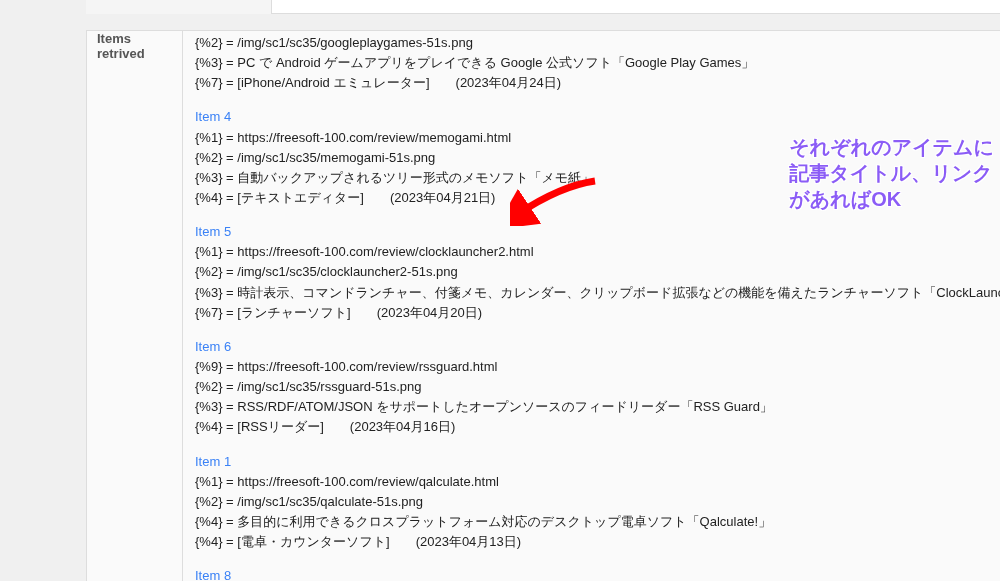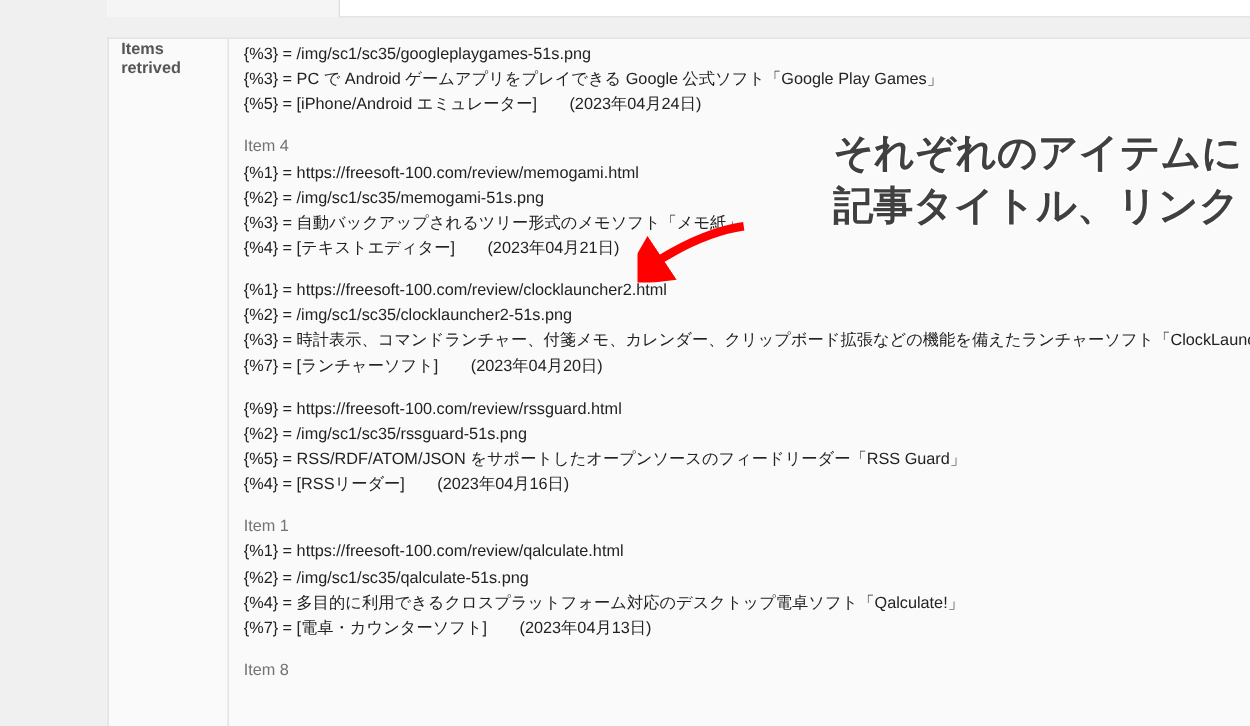--- a/index.html
+++ b/index.html
@@ -59,31 +59,31 @@
       padding: 2px 12px 2px 12px;
       line-height: 1.55;
       font-size: 13px;
       color: #222;
       overflow: hidden;
     }
     .item-block {
       margin-bottom: 14px;
     }
     .item-title {
-      color: #737373;
+      color: #3b82f6;
     }
     .item-line {
       white-space: nowrap;
     }
     .annotation {
       position: absolute;
       right: 6px;
-      top: 102px;
-      color: #404040;
-      font-size: 32px;
+      top: 134px;
+      color: #8b5cf6;
+      font-size: 20px;
       font-weight: bold;
       line-height: 1.3;
       text-shadow: 1px 1px 0 #fff, -1px 1px 0 #fff, 1px -1px 0 #fff, -1px -1px 0 #fff;
       pointer-events: none;
     }
     .arrow {
       position: absolute;
       top: 176px;
       left: 510px;
       width: 90px;
@@ -98,53 +98,55 @@
   <div class="top-bar-left"></div>
 </div>
 
 <div class="main-panel">
   <div class="label-col">
     <span>Items retrived</span>
   </div>
   <div class="content-col">
 
     <div class="item-block">
-      <div class="item-line">{%3} = /img/sc1/sc35/googleplaygames-51s.png</div>
+      <div class="item-line">{%2} = /img/sc1/sc35/googleplaygames-51s.png</div>
       <div class="item-line">{%3} = PC で Android ゲームアプリをプレイできる Google 公式ソフト「Google Play Games」</div>
-      <div class="item-line">{%5} = [iPhone/Android エミュレーター]　　(2023年04月24日)</div>
+      <div class="item-line">{%7} = [iPhone/Android エミュレーター]　　(2023年04月24日)</div>
     </div>
 
     <div class="item-block">
       <div class="item-title">Item 4</div>
       <div class="item-line">{%1} = https://freesoft-100.com/review/memogami.html</div>
       <div class="item-line">{%2} = /img/sc1/sc35/memogami-51s.png</div>
       <div class="item-line">{%3} = 自動バックアップされるツリー形式のメモソフト「メモ紙」</div>
       <div class="item-line">{%4} = [テキストエディター]　　(2023年04月21日)</div>
     </div>
 
     <div class="item-block">
+      <div class="item-title">Item 5</div>
       <div class="item-line">{%1} = https://freesoft-100.com/review/clocklauncher2.html</div>
       <div class="item-line">{%2} = /img/sc1/sc35/clocklauncher2-51s.png</div>
       <div class="item-line">{%3} = 時計表示、コマンドランチャー、付箋メモ、カレンダー、クリップボード拡張などの機能を備えたランチャーソフト「ClockLauncher2」</div>
       <div class="item-line">{%7} = [ランチャーソフト]　　(2023年04月20日)</div>
     </div>
 
     <div class="item-block">
+      <div class="item-title">Item 6</div>
       <div class="item-line">{%9} = https://freesoft-100.com/review/rssguard.html</div>
       <div class="item-line">{%2} = /img/sc1/sc35/rssguard-51s.png</div>
-      <div class="item-line">{%5} = RSS/RDF/ATOM/JSON をサポートしたオープンソースのフィードリーダー「RSS Guard」</div>
+      <div class="item-line">{%3} = RSS/RDF/ATOM/JSON をサポートしたオープンソースのフィードリーダー「RSS Guard」</div>
       <div class="item-line">{%4} = [RSSリーダー]　　(2023年04月16日)</div>
     </div>
 
     <div class="item-block">
       <div class="item-title">Item 1</div>
       <div class="item-line">{%1} = https://freesoft-100.com/review/qalculate.html</div>
       <div class="item-line">{%2} = /img/sc1/sc35/qalculate-51s.png</div>
       <div class="item-line">{%4} = 多目的に利用できるクロスプラットフォーム対応のデスクトップ電卓ソフト「Qalculate!」</div>
-      <div class="item-line">{%7} = [電卓・カウンターソフト]　　(2023年04月13日)</div>
+      <div class="item-line">{%4} = [電卓・カウンターソフト]　　(2023年04月13日)</div>
     </div>
 
     <div class="item-block">
       <div class="item-title">Item 8</div>
     </div>
 
   </div>
 </div>
 
 <svg class="arrow" viewBox="0 0 90 50">
@@ -152,13 +154,14 @@
     <marker id="arrhead" markerWidth="6" markerHeight="6" refX="2" refY="3" orient="auto">
       <path d="M0,0 L6,3 L0,6 Z" fill="#ff0000"></path>
     </marker>
   </defs>
   <path d="M85,5 Q50,10 8,38" stroke="#ff0000" stroke-width="7" fill="none" marker-end="url(#arrhead)"></path>
 </svg>
 
 <div class="annotation">
   <div>それぞれのアイテムに</div>
   <div>記事タイトル、リンク</div>
+  <div>があればOK</div>
 </div>
 
 </body></html>

